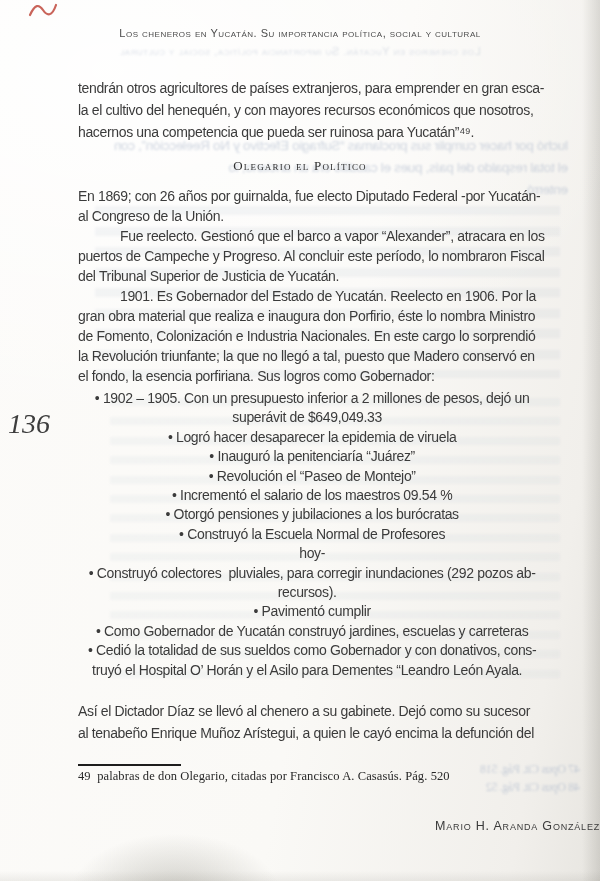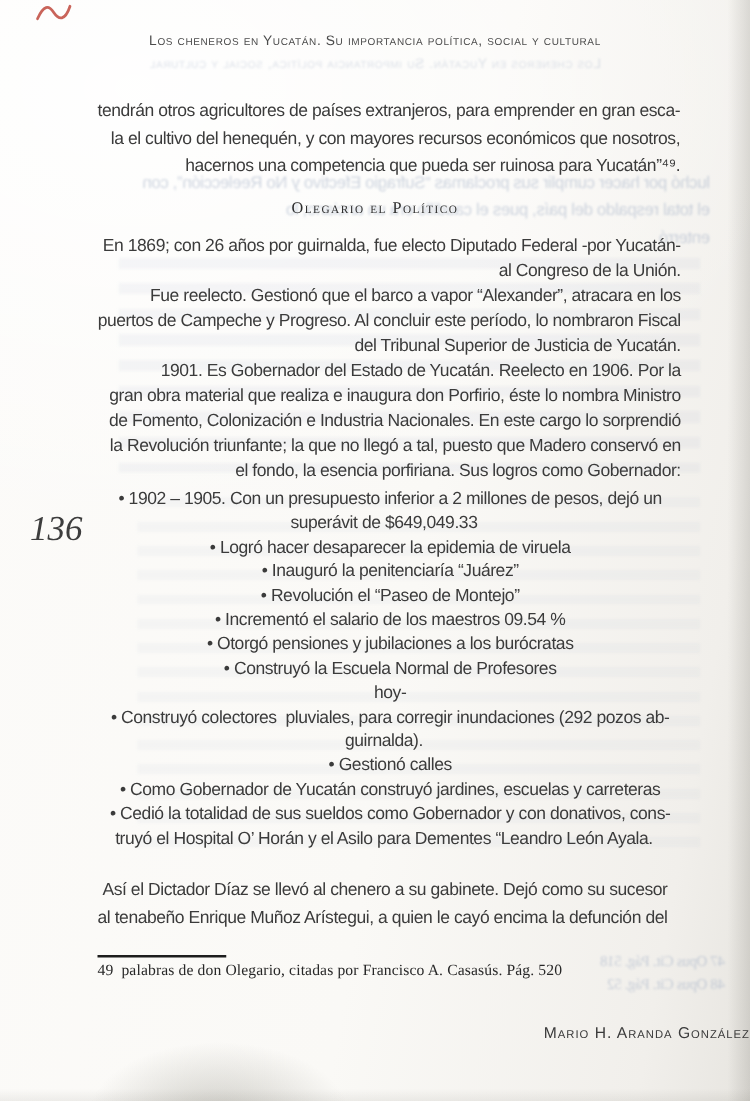--- a/index.html
+++ b/index.html
@@ -33,35 +33,35 @@
   .ghost-band{position:absolute;filter:blur(1.2px);pointer-events:none;}
   .band1{top:206px;left:95px;width:465px;height:172px;
     background:repeating-linear-gradient(to bottom,rgba(162,176,200,0.10) 0 9px,rgba(162,176,200,0) 9px 20.5px);}
   .band2{top:398px;left:110px;width:450px;height:290px;
     background:repeating-linear-gradient(to bottom,rgba(162,176,200,0.08) 0 8px,rgba(162,176,200,0) 8px 19.4px);}
 
   
   .running-header{position:absolute;left:0;right:0;top:27px;text-align:center;
     font-variant:small-caps;font-size:11px;letter-spacing:0.5px;color:#4c4c4c;}
   .para{letter-spacing:-0.35px;font-size:14px;}
-  .para > div{white-space:pre;text-align:right;}
+  .para > div{white-space:pre;}
   .p1{position:absolute;left:78px;top:77px;line-height:22px;}
   .heading{position:absolute;left:0;right:0;top:158px;text-align:center;
     font-family:"Liberation Serif",serif;font-variant:small-caps;font-size:13px;
     letter-spacing:1.2px;color:#2e2e2e;}
   .blockmid{position:absolute;left:78px;top:186px;line-height:20px;}
   .findent > div:first-child{text-indent:42px;}
   .bullets{position:absolute;left:78px;top:389px;line-height:19.4px;font-size:14px;letter-spacing:-0.35px;text-align:center;}
   .bullet > div{white-space:pre;}
   .bullet > div:first-child{text-indent:10px;}
   .p5{position:absolute;left:78px;top:700px;line-height:22px;}
   .fn-rule{position:absolute;left:78px;top:764px;width:103px;height:2px;background:#1d1d1d;}
   .footnote{position:absolute;left:78px;top:769px;font-family:"Liberation Serif",serif;
     font-size:12.5px;color:#272727;white-space:pre;letter-spacing:0.1px;}
-  .page-number{position:absolute;left:8px;top:408px;width:58px;text-align:right;
+  .page-number{position:absolute;left:8px;top:408px;width:58px;text-align:left;
     font-family:"Liberation Serif",serif;font-style:italic;font-size:28px;color:#3d3d3d;}
   .footer{position:absolute;left:0;right:0;top:819px;text-align:right;
     font-variant:small-caps;font-size:12.5px;letter-spacing:0.8px;color:#3a3a3a;}
 </style>
 </head>
 <body>
 
 <div class="page">
 
   <div class="edge-right"></div>
@@ -117,24 +117,24 @@
         <div>• Otorgó pensiones y jubilaciones a los burócratas</div>
       </div>
     <div class="bullet">
         <div>• Construyó la Escuela Normal de Profesores</div>
       </div>
     <div class="bullet">
         <div>hoy-</div>
       </div>
     <div class="bullet">
         <div>• Construyó colectores  pluviales, para corregir inundaciones (292 pozos ab-</div>
-        <div>guirnalda).</div>
+        <div>recursos).</div>
       </div>
     <div class="bullet">
-        <div>• Gestionó calles</div>
+        <div>• Pavimentó cumplir</div>
       </div>
     <div class="bullet">
         <div>• Como Gobernador de Yucatán construyó jardines, escuelas y carreteras</div>
       </div>
     <div class="bullet">
         <div>• Cedió la totalidad de sus sueldos como Gobernador y con donativos, cons-</div>
         <div>truyó el Hospital O’ Horán y el Asilo para Dementes “Leandro León Ayala.</div>
       </div>
   </div>
 

